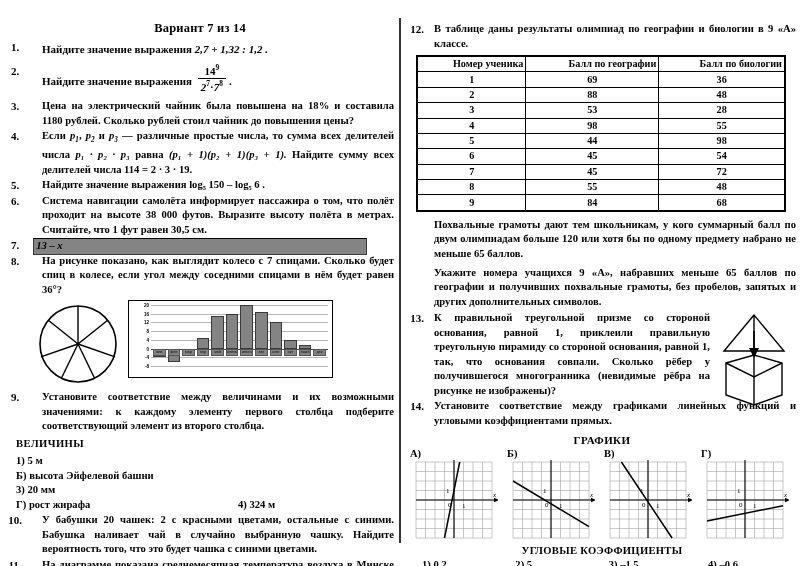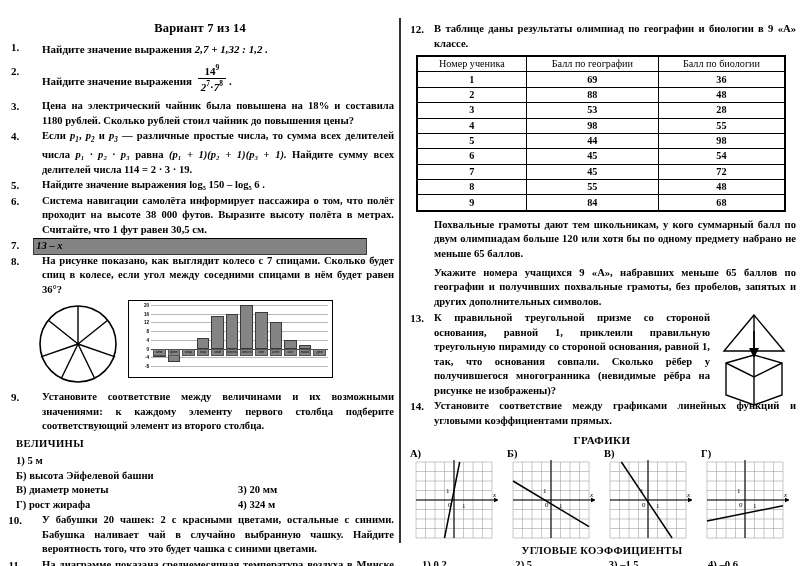--- a/index.html
+++ b/index.html
@@ -74,21 +74,21 @@
   .mlab { position:absolute; left:7%; width:86%; text-align:center;
           font-size:3.6px; font-family:"Liberation Sans",sans-serif; font-weight:bold;
           background:#848484; color:#2b2b2b; border:0.6px solid #555; line-height:5px;
           overflow:hidden; white-space:nowrap; }
 
   
   table.res { border-collapse: collapse; width: 370px; margin: 4px 0 6px 8px;
               font-weight: bold; font-size: 10.2px; }
   table.res th, table.res td { border: 1.1px solid #000; text-align:center;
               padding: 1.2px 2px; line-height: 12px; }
-  table.res th { font-weight: normal; }
+  table.res th { font-weight: bold; text-align: right; }
   table.res { border: 2px solid #000; }
 
   .para { font-weight: bold; font-size: 10.6px; line-height: 14.6px;
           text-align: justify; padding-left: 26px; margin-top: 4px; }
 
   
   .geo { position:absolute; right: 0px; top: 0px; }
 
   
   .graphs-title { text-align:center; font-weight:bold; font-size:11px; margin: 6px 0 2px 0;
@@ -288,21 +288,20 @@
     <div class="match caps">
       <div class="c1">ВЕЛИЧИНЫ</div>
     </div>
     <div class="match">
       <div class="c2">1)  5 м</div>
     </div>
     <div class="match" style="margin-top:0">
       <div class="c1">Б) высота Эйфелевой башни</div>
     </div>
     <div class="match" style="margin-top:0">
-      <div class="c1">В) диаметр монеты</div>
       <div class="c2">3)  20 мм</div>
     </div>
     <div class="match" style="margin-top:0">
       <div class="c1">Г) рост жирафа</div>
       <div class="c2">4)  324 м</div>
     </div>
 
     <div class="task" style="margin-top:1px;">
       <div class="num">10.</div>
       <div class="body ind">У бабушки 20 чашек: 2 с красными цветами, остальные с синими. Бабушка наливает чай в случайно выбранную чашку. Найдите вероятность того, что это будет чашка с синими цветами.</div>

